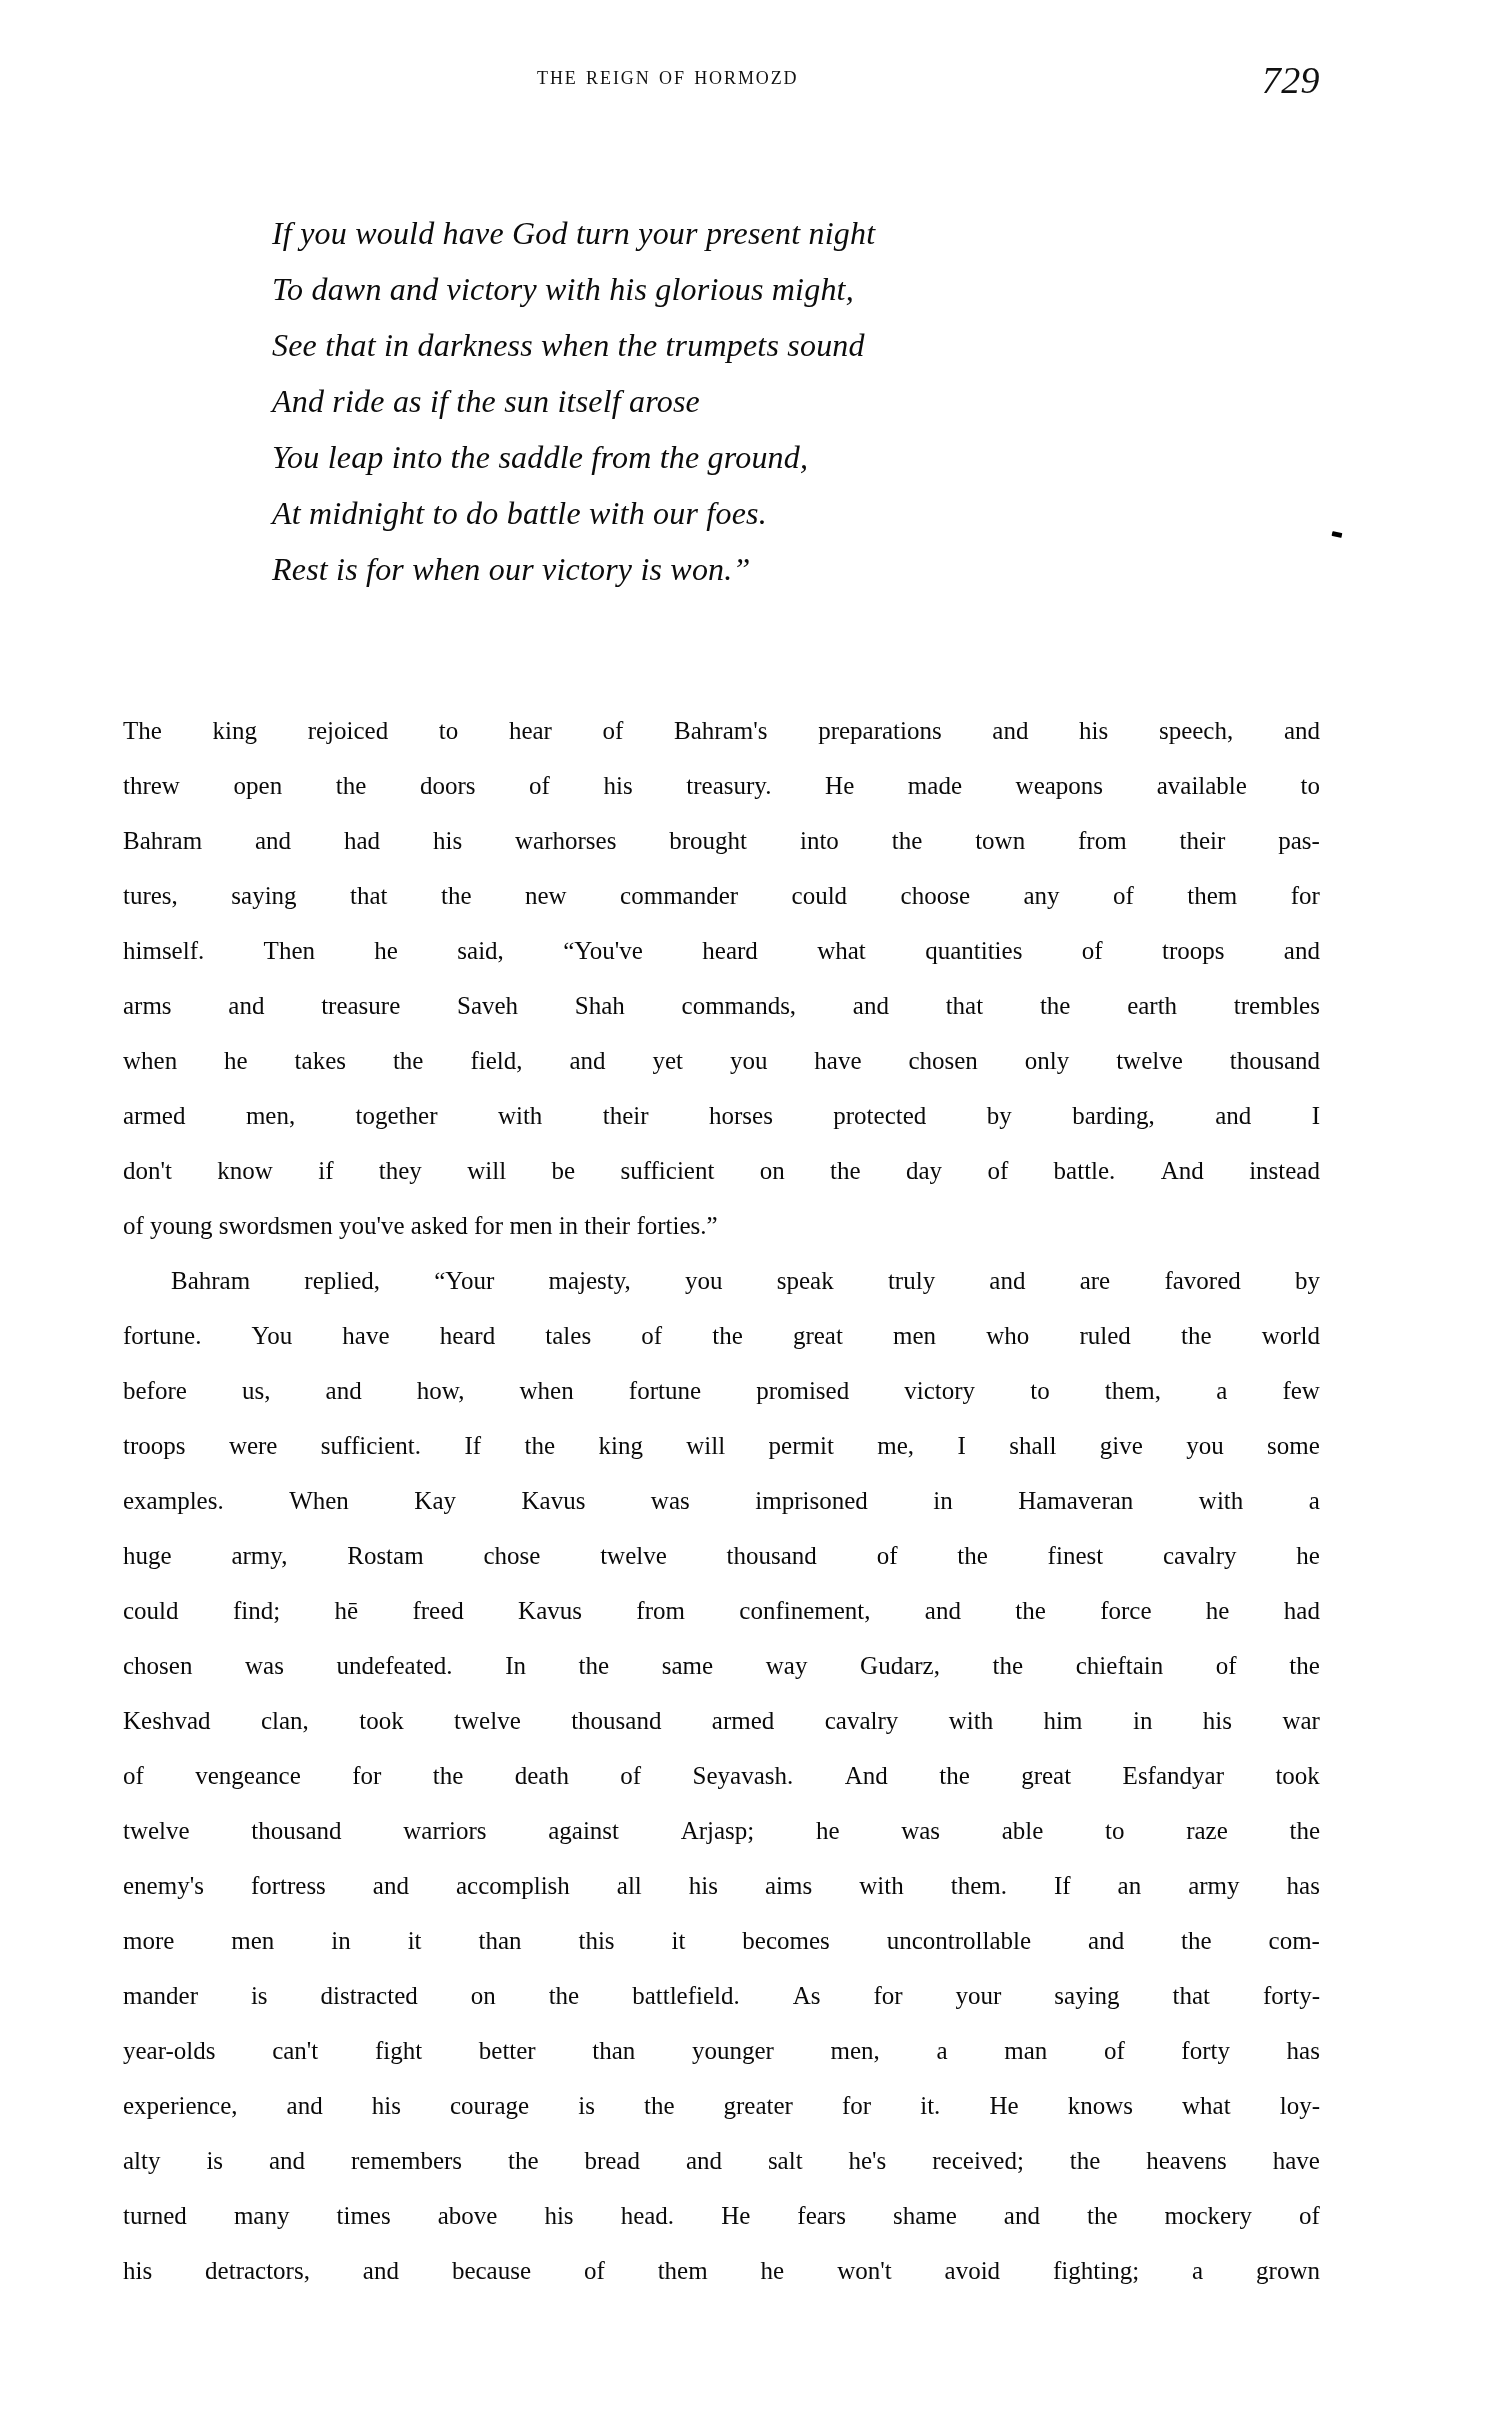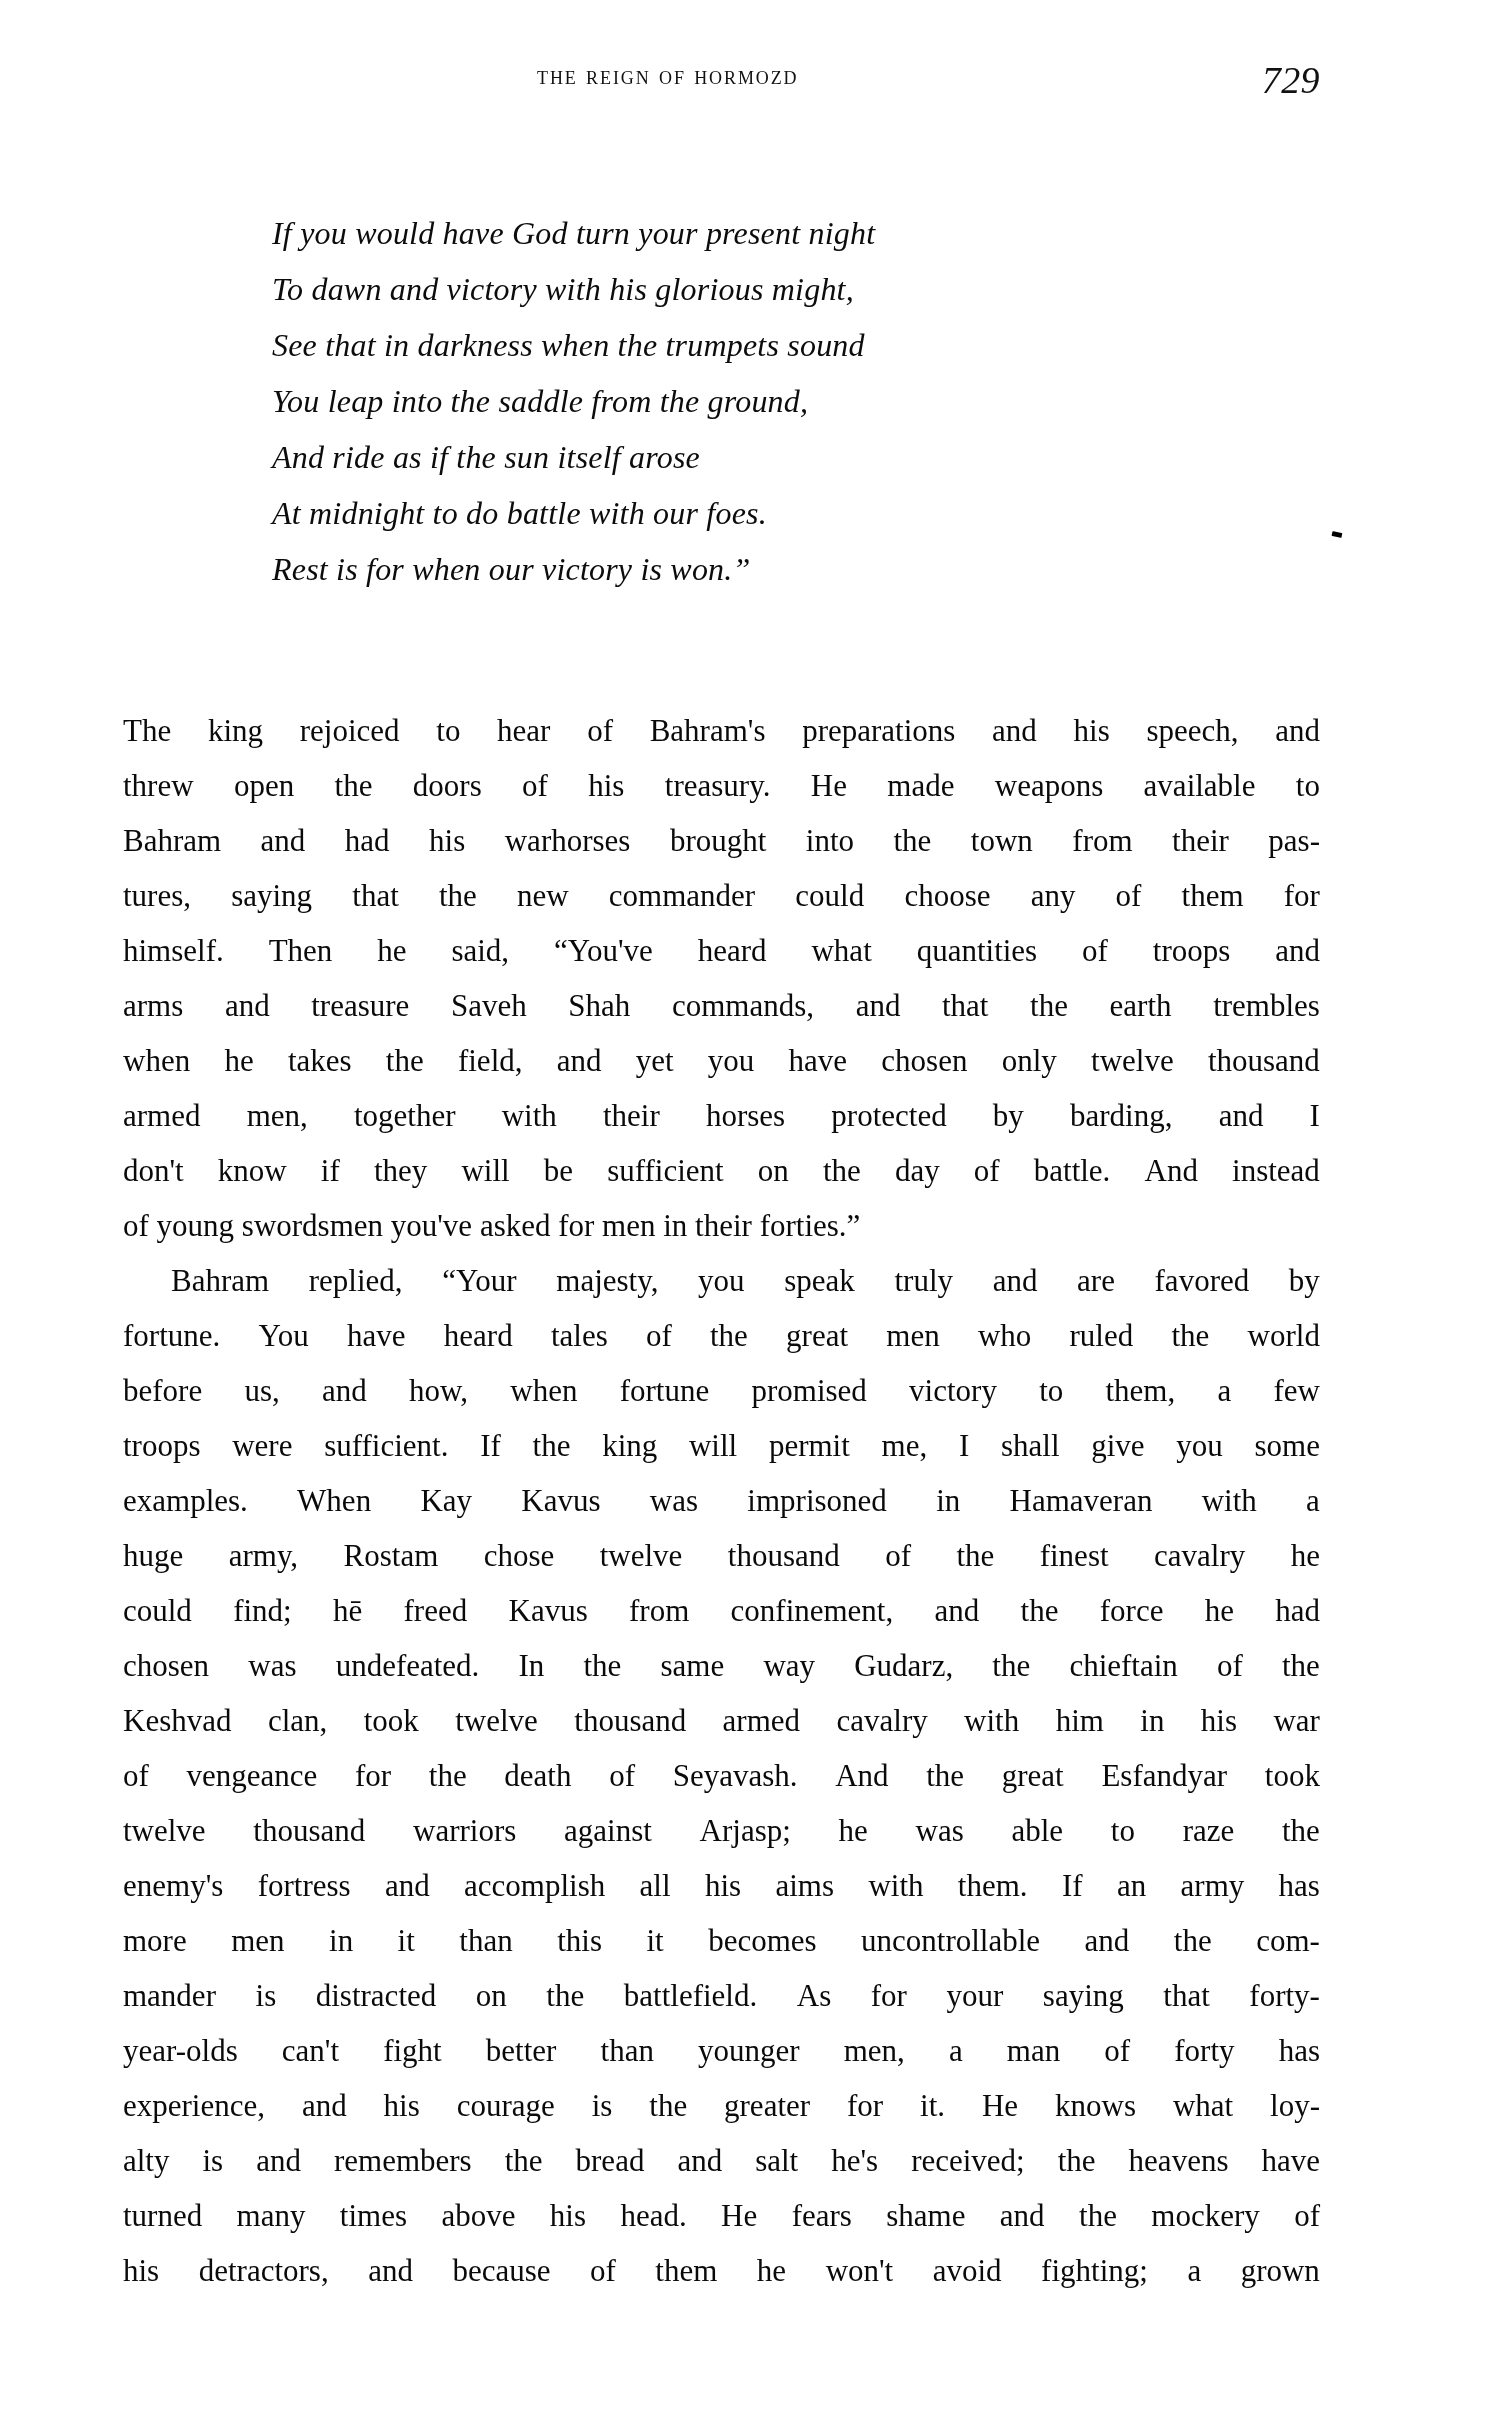--- a/index.html
+++ b/index.html
@@ -75,21 +75,21 @@
 
   
   .prose {
     position: absolute;
     left: 123px;
     top: 703px;
     width: 1197px;
   }
   .prose-line {
     position: relative;
-    font-size: 31px;
+    font-size: 25px;
     line-height: 55px;
     color: #0a0a0a;
     height: 55px;
     white-space: nowrap;
     letter-spacing: 0px;
   }
   
   .prose-line.just {
     display: flex;
     justify-content: space-between;
@@ -124,22 +124,22 @@
 
   <div class="running-head">
     <div class="head-title">The Reign of Hormozd</div>
     <div class="head-folio">729</div>
   </div>
 
   <div class="verse" id="verse-block">
       <div class="verse-line">If you would have God turn your present night</div>
       <div class="verse-line">To dawn and victory with his glorious might,</div>
       <div class="verse-line">See that in darkness when the trumpets sound</div>
+      <div class="verse-line">And ride as if the sun itself arose</div>
       <div class="verse-line">You leap into the saddle from the ground,</div>
-      <div class="verse-line">And ride as if the sun itself arose</div>
       <div class="verse-line">At midnight to do battle with our foes.</div>
       <div class="verse-line">Rest is for when our victory is won.”</div>
     </div>
 
   <div class="artifact"></div>
 
   <div class="prose" id="prose-body">
       <div class="prose-line just">
         <span class="w">The</span>
         <span class="w">king</span>

